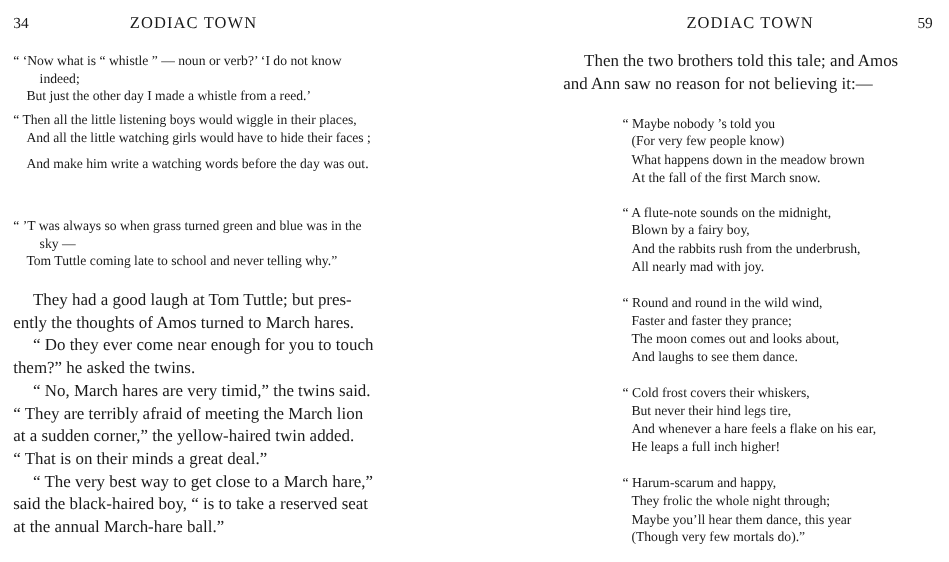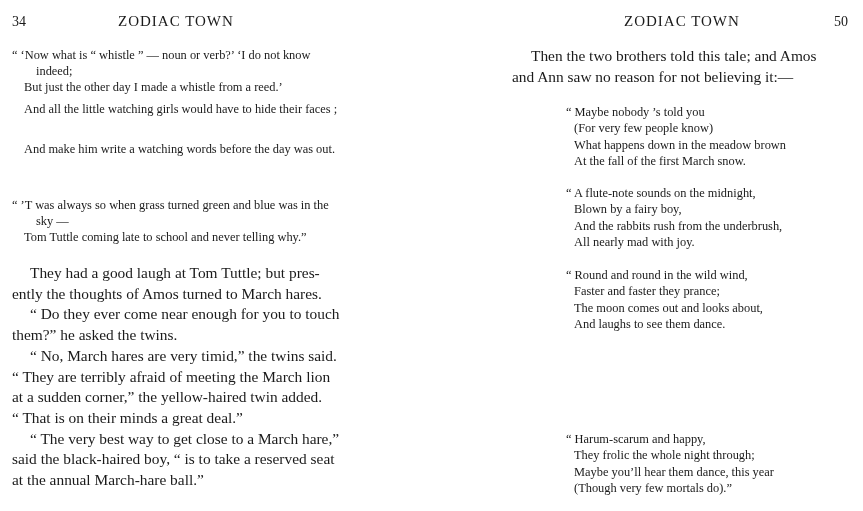--- a/index.html
+++ b/index.html
@@ -43,20 +43,21 @@
   <span class="folio">34</span>
   <span class="header">ZODIAC TOWN</span>
 
   <div class="verse" style="top:47px">
     <span class="line l-first">“ ‘Now what is “ whistle ” — noun or verb?’   ‘I do not know</span>
     <span class="line l-wrap">indeed;</span>
     <span class="line l-cont">But just the other day I made a whistle from a reed.’</span>
   </div>
 
   <div class="verse" style="top:101px">
+    <span class="line l-first">“ Then  all  the little listening boys would wiggle in their places,</span>
     <span class="line l-cont">And all the little watching girls would have to hide their faces ;</span>
   </div>
 
   <div class="verse" style="top:141px">
     <span class="line l-cont">And make him write a watching words before the day was out.</span>
   </div>
 
   <div class="verse" style="top:197px">
     <span class="line l-first">“ ’T was always so when grass turned green and blue was in the</span>
     <span class="line l-wrap">sky —</span>
@@ -73,21 +74,21 @@
     <span class="line">at a sudden corner,” the yellow-haired twin added.</span>
     <span class="line">“ That  is  on  their  minds  a  great  deal.”</span>
     <span class="line indent">“ The very best way to get close to a March hare,”</span>
     <span class="line">said the black-haired boy, “ is to take a reserved seat</span>
     <span class="line">at the annual March-hare ball.”</span>
   </div>
 </div>
 
 <div class="page page-right">
   <span class="header">ZODIAC TOWN</span>
-  <span class="folio">50</span>
+  <span class="folio">59</span>
 
   <div class="r-prose">
     <span class="line indent">Then the two brothers told this tale; and Amos</span>
     <span class="line">and Ann saw no reason for not believing it:—</span>
   </div>
 
   <div class="stanza" style="top:104px">
     <span class="line first">“ Maybe nobody ’s told you</span>
     <span class="line">(For very few people know)</span>
     <span class="line">What happens down in the meadow brown</span>
@@ -101,20 +102,26 @@
     <span class="line">All nearly mad with joy.</span>
   </div>
 
   <div class="stanza" style="top:267px">
     <span class="line first">“ Round and round in the wild wind,</span>
     <span class="line">Faster and faster they prance;</span>
     <span class="line">The moon comes out and looks about,</span>
     <span class="line">And laughs to see them dance.</span>
   </div>
 
+  <div class="stanza" style="top:349px">
+    <span class="line first">“ Cold frost covers their whiskers,</span>
+    <span class="line">But never their hind legs tire,</span>
+    <span class="line">And whenever a hare feels a flake on his ear,</span>
+    <span class="line">He leaps a full inch higher!</span>
+  </div>
 
   <div class="stanza" style="top:431px">
     <span class="line first">“ Harum-scarum and happy,</span>
     <span class="line">They frolic the whole night through;</span>
     <span class="line">Maybe you’ll hear them dance, this year</span>
     <span class="line">(Though very few mortals do).”</span>
   </div>
 </div>
 
 </body></html>

